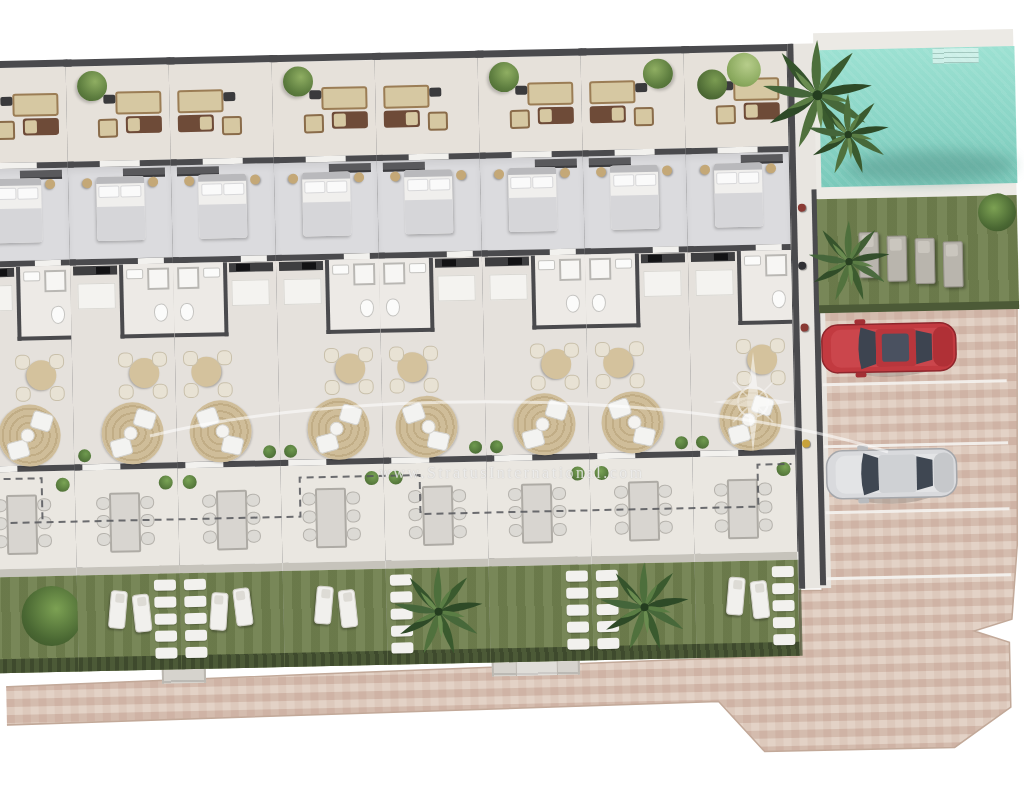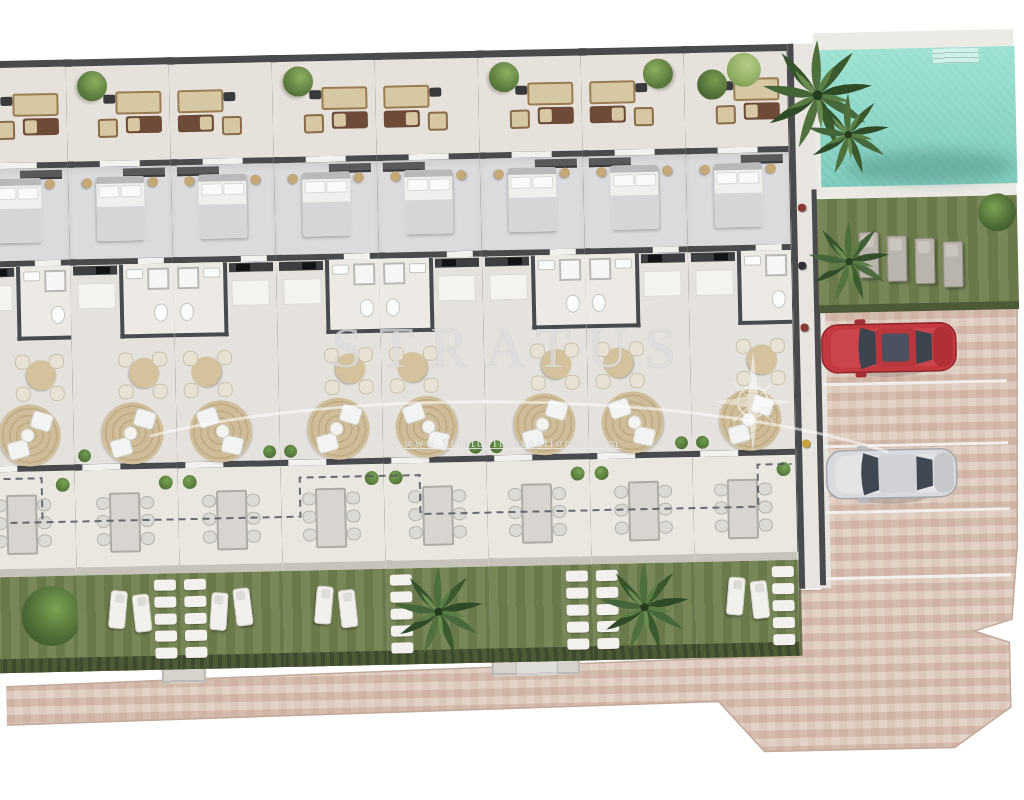--- a/index.html
+++ b/index.html
@@ -132,21 +132,21 @@
 
   
   #dashes{position:absolute;left:0;top:0;width:1024px;height:800px;pointer-events:none;}
 
   
   #wm{position:absolute;inset:0;pointer-events:none;}
   .wm-text{position:absolute;left:0;width:1024px;text-align:center;color:rgba(255,255,255,.58);
            text-shadow:0 0 1px rgba(110,110,110,.45);font-family:"Liberation Serif",serif;}
   #wm-title{top:316px;font-size:56px;letter-spacing:17px;font-weight:400;}
   #wm-sub{top:406px;font-size:35px;letter-spacing:9px;}
-  #wm-url{top:436px;font-size:12px;letter-spacing:2.5px;color:rgba(255,255,255,.72);text-decoration:underline;}
+  #wm-url{top:464px;font-size:16px;letter-spacing:2.5px;color:rgba(255,255,255,.72);}
 </style>
 </head>
 <body>
 
 <svg width="0" height="0" style="position:absolute">
   <defs>
     <symbol id="palm" viewBox="-50 -50 100 100">
       <g>
         <path d="M0 0 Q16 -12 44 -7 Q18 3 0 0" fill="#2e4a27"></path>
         <path d="M0 0 Q16 -12 44 -7 Q18 3 0 0" fill="#47683a" transform="rotate(40)"></path>
@@ -897,16 +897,15 @@
   <div id="wm">
     <svg class="abs" style="left:0;top:0;width:1024px;height:800px">
       <path d="M150 436 C 340 388, 690 388, 888 452" fill="none" stroke="rgba(255,255,255,.55)" stroke-width="3"></path>
     </svg>
     <svg class="abs" style="left:708px;top:352px;width:90px;height:100px;opacity:.55" viewBox="0 0 90 100">
       <polygon points="45,0 51,50 45,100 39,50" fill="#fff"></polygon>
       <polygon points="5,50 45,44 85,50 45,56" fill="#fff" opacity=".8"></polygon>
       <circle cx="45" cy="50" r="15" fill="none" stroke="#fff" stroke-width="2"></circle>
       <path d="M25 30 L65 70 M65 30 L25 70" stroke="#fff" stroke-width="1.5" opacity=".7"></path>
     </svg>
-    <div class="wm-text" id="wm-title">STRATUS</div>
     <div class="wm-text" id="wm-url">www.StratusInternational.com</div>
   </div>
 </div>
 
 </body></html>

